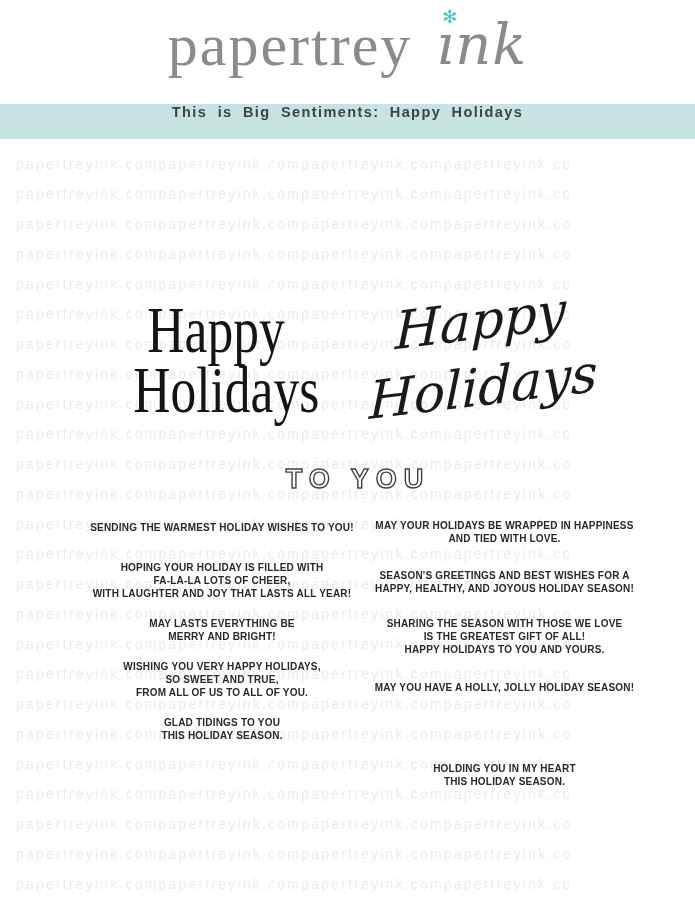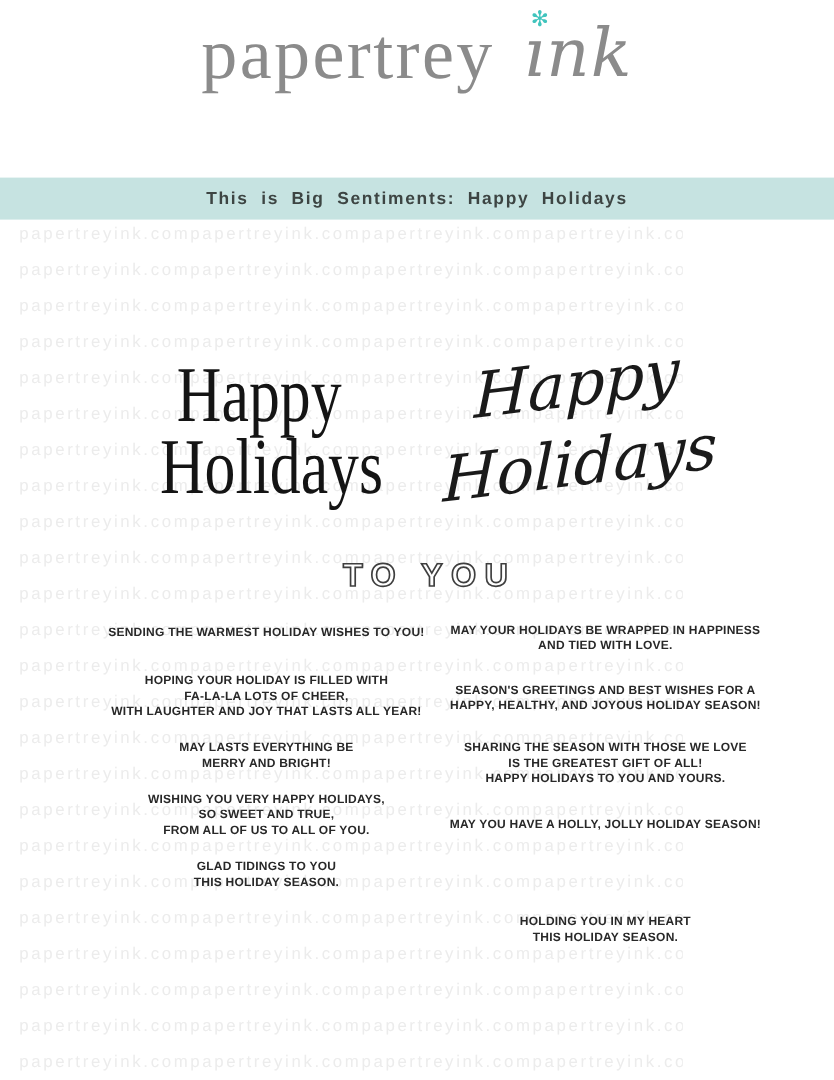--- a/index.html
+++ b/index.html
@@ -28,22 +28,22 @@
   .logo-flower {
     position:absolute; left:6px; top:2px;
     font-size:18px; font-style:normal; line-height:18px;
     color:#40c4bd;
   }
 
   
   .banner {
     position:absolute; top:104px; left:0; width:695px; height:35px;
     background:#c6e3e1;
-    display:flex; align-items:center; justify-content:center; gap:12px;
-    color:#3d4543; white-space:nowrap;margin-top:44px;
+    display:flex; justify-content:center; gap:12px;
+    color:#3d4543; white-space:nowrap;
   }
   .banner-title  { font-size:14.5px; font-weight:bold; letter-spacing:1.4px; word-spacing:5px; }
   .banner-subtitle { font-size:17.5px; font-weight:bold; letter-spacing:1.8px; word-spacing:6px; }
 
   
   .wm-layer {
     position:absolute; top:149px; left:0; width:569px; height:751px;
     z-index:0; overflow:hidden;
   }
   .wm-row {

